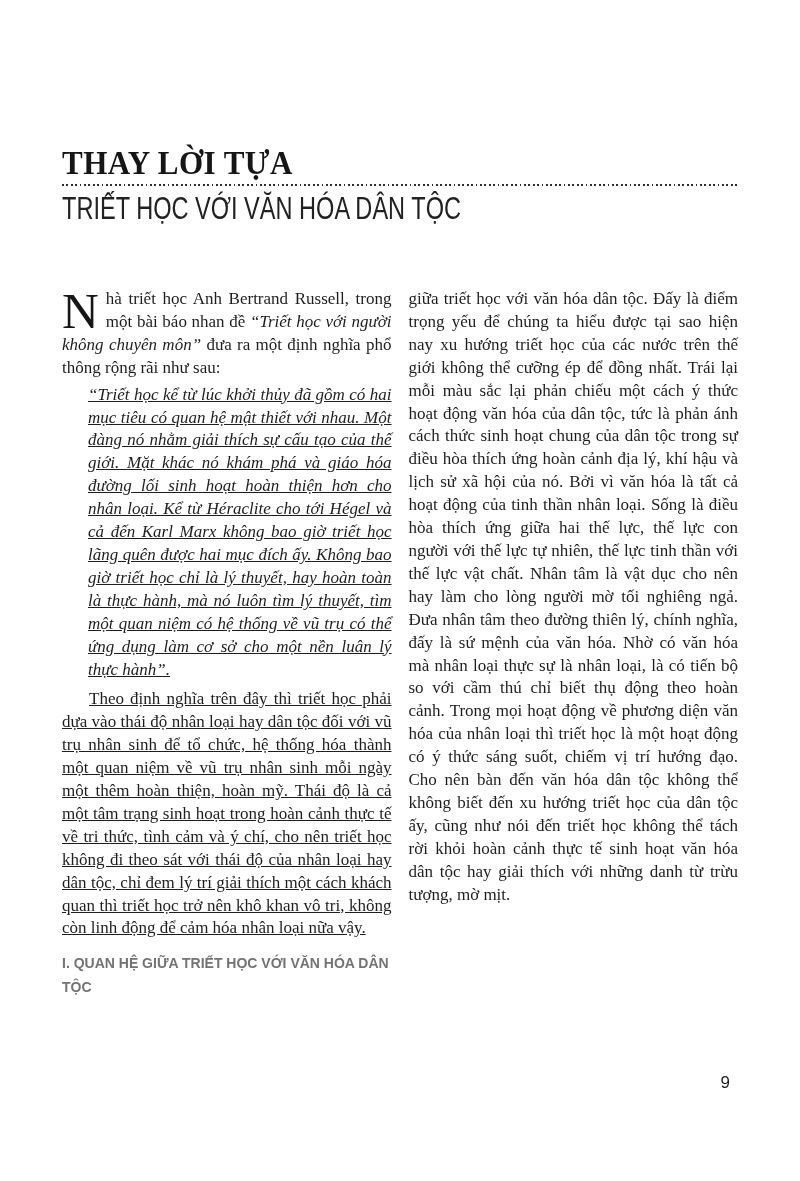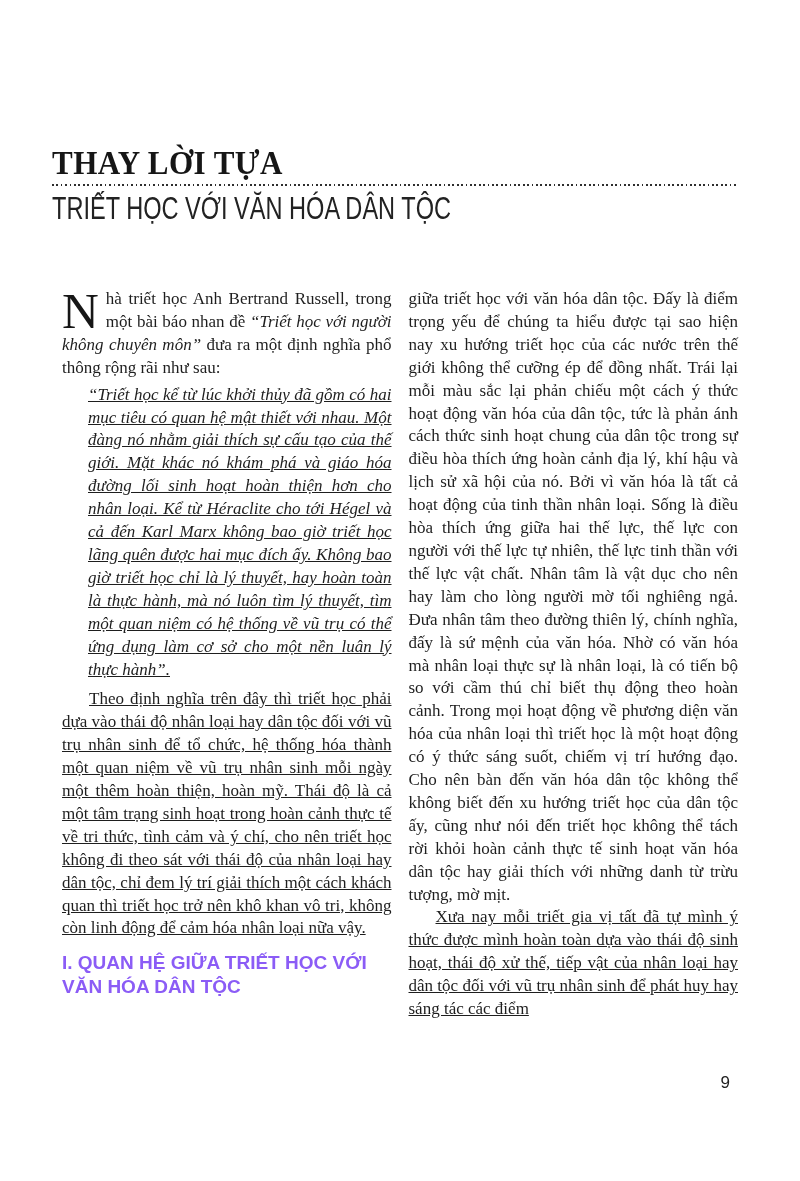--- a/index.html
+++ b/index.html
@@ -7,21 +7,21 @@
     position: relative;
     width: 800px;
     height: 1181px;
     background: #ffffff;
     color: #1e1e1e;
     font-family: "Liberation Serif", "DejaVu Serif", serif;
     overflow: hidden;
   }
   .chapter-header {
     position: absolute;
-    left: 52px;
+    left: 62px;
     right: 62px;
     top: 144px;
   }
   .chapter-title {
     margin: 0;
     font-family: "Liberation Serif", "DejaVu Serif", serif;
     font-weight: 700;
     font-size: 33px;
     line-height: 38px;
     letter-spacing: 0.5px;
@@ -78,24 +78,24 @@
     font-style: italic;
     padding-left: 26px;
     margin: 4px 0 7px 0 !important;
     text-decoration: underline;
   }
   .indent { text-indent: 27px; text-decoration: underline; }
   .section-heading {
     margin: 11px 0 5px 0;
     font-family: "Liberation Sans", "DejaVu Sans", sans-serif;
     font-weight: 700;
-    font-size: 19px;
+    font-size: 14px;
     line-height: 24px;
     text-align: left;
-    color: #8b5cf6;
+    color: #737373;
   }
   .page-number {
     position: absolute;
     top: 1073px;
     right: 70px;
     font-family: "Liberation Sans", "DejaVu Sans", sans-serif;
     font-size: 17px;
     color: #1e1e1e;
   }
 </style>
@@ -114,20 +114,19 @@
 
     <section class="col">
       <p class="opening"><span class="dropcap">N</span><span>hà triết học Anh Bertrand Russell, trong một bài báo nhan đề </span><em>“Triết học với người không chuyên môn”</em><span> đưa ra một định nghĩa phổ thông rộng rãi như sau:</span></p>
       <p class="quote">“Triết học kể từ lúc khởi thủy đã gồm có hai mục tiêu có quan hệ mật thiết với nhau. Một đàng nó nhằm giải thích sự cấu tạo của thế giới. Mặt khác nó khám phá và giáo hóa đường lối sinh hoạt hoàn thiện hơn cho nhân loại. Kể từ Héraclite cho tới Hégel và cả đến Karl Marx không bao giờ triết học lãng quên được hai mục đích ấy. Không bao giờ triết học chỉ là lý thuyết, hay hoàn toàn là thực hành, mà nó luôn tìm lý thuyết, tìm một quan niệm có hệ thống về vũ trụ có thể ứng dụng làm cơ sở cho một nền luân lý thực hành”.</p>
       <p class="indent">Theo định nghĩa trên đây thì triết học phải dựa vào thái độ nhân loại hay dân tộc đối với vũ trụ nhân sinh để tổ chức, hệ thống hóa thành một quan niệm về vũ trụ nhân sinh mỗi ngày một thêm hoàn thiện, hoàn mỹ. Thái độ là cả một tâm trạng sinh hoạt trong hoàn cảnh thực tế về tri thức, tình cảm và ý chí, cho nên triết học không đi theo sát với thái độ của nhân loại hay dân tộc, chỉ đem lý trí giải thích một cách khách quan thì triết học trở nên khô khan vô tri, không còn linh động để cảm hóa nhân loại nữa vậy.</p>
       <h3 class="section-heading">I. QUAN HỆ GIỮA TRIẾT HỌC VỚI VĂN HÓA DÂN TỘC</h3>
     </section>
 
     <section class="col">
       <p>giữa triết học với văn hóa dân tộc. Đấy là điểm trọng yếu để chúng ta hiểu được tại sao hiện nay xu hướng triết học của các nước trên thế giới không thể cưỡng ép để đồng nhất. Trái lại mỗi màu sắc lại phản chiếu một cách ý thức hoạt động văn hóa của dân tộc, tức là phản ánh cách thức sinh hoạt chung của dân tộc trong sự điều hòa thích ứng hoàn cảnh địa lý, khí hậu và lịch sử xã hội của nó. Bởi vì văn hóa là tất cả hoạt động của tinh thần nhân loại. Sống là điều hòa thích ứng giữa hai thế lực, thế lực con người với thế lực tự nhiên, thế lực tinh thần với thế lực vật chất. Nhân tâm là vật dục cho nên hay làm cho lòng người mờ tối nghiêng ngả. Đưa nhân tâm theo đường thiên lý, chính nghĩa, đấy là sứ mệnh của văn hóa. Nhờ có văn hóa mà nhân loại thực sự là nhân loại, là có tiến bộ so với cầm thú chỉ biết thụ động theo hoàn cảnh. Trong mọi hoạt động về phương diện văn hóa của nhân loại thì triết học là một hoạt động có ý thức sáng suốt, chiếm vị trí hướng đạo. Cho nên bàn đến văn hóa dân tộc không thể không biết đến xu hướng triết học của dân tộc ấy, cũng như nói đến triết học không thể tách rời khỏi hoàn cảnh thực tế sinh hoạt văn hóa dân tộc hay giải thích với những danh từ trừu tượng, mờ mịt.</p>
-      <p class="indent">Xưa nay mỗi triết gia vị tất đã tự mình ý thức được mình hoàn toàn dựa vào thái độ sinh hoạt, thái độ xử thế, tiếp vật của nhân loại hay dân tộc đối với vũ trụ nhân sinh để phát huy hay sáng tác các điểm</p>
     </section>
 
   </main>
 
   <div class="page-number">9</div>
 
 </div>
 
 </body></html>

